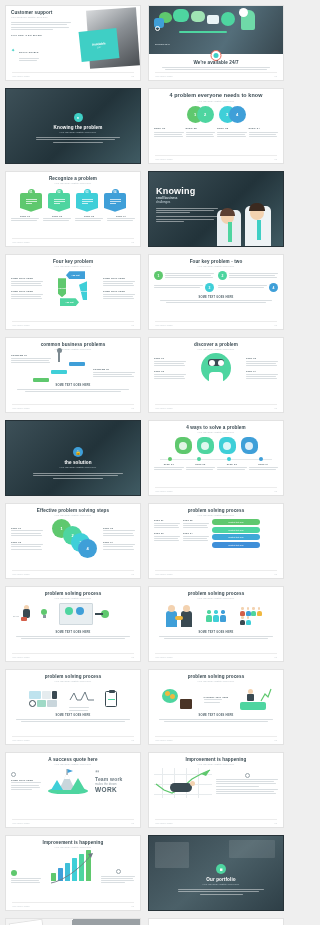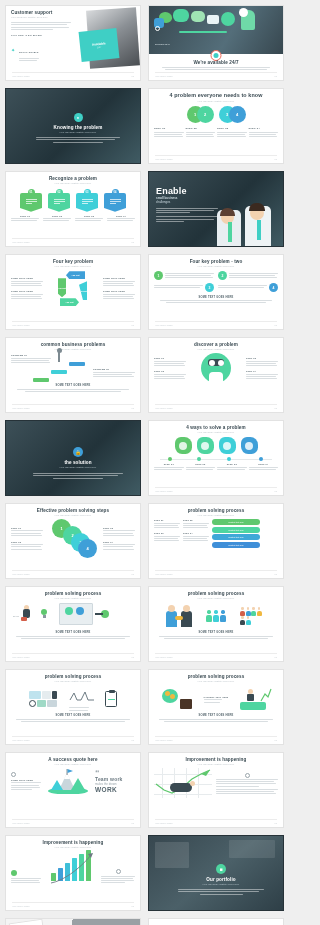--- a/index.html
+++ b/index.html
@@ -402,21 +402,21 @@
     </div>
     <div class="foot">
       <span>Your office brand</span>
       <span>01</span>
     </div>
   </div>
 
   <div class="slide dark">
     <div class="photo-dark"></div>
     <div style="position:absolute;left:7px;top:14px;width:62px">
-      <div style="font-size:9px;font-weight:bold;color:#fff;letter-spacing:.2px">Enable</div>
+      <div style="font-size:9px;font-weight:bold;color:#fff;letter-spacing:.2px">Knowing</div>
       <div style="font-size:3px;color:#cddbe1;font-weight:bold">small business</div>
       <div style="font-size:3px;color:#cddbe1">challenges</div>
       <div class="lines" style="margin-top:4px">
           <i></i>
           <i></i>
           <i style="width:55%"></i>
         </div>
       <div class="lines" style="margin-top:3px">
           <i></i>
           <i></i>

